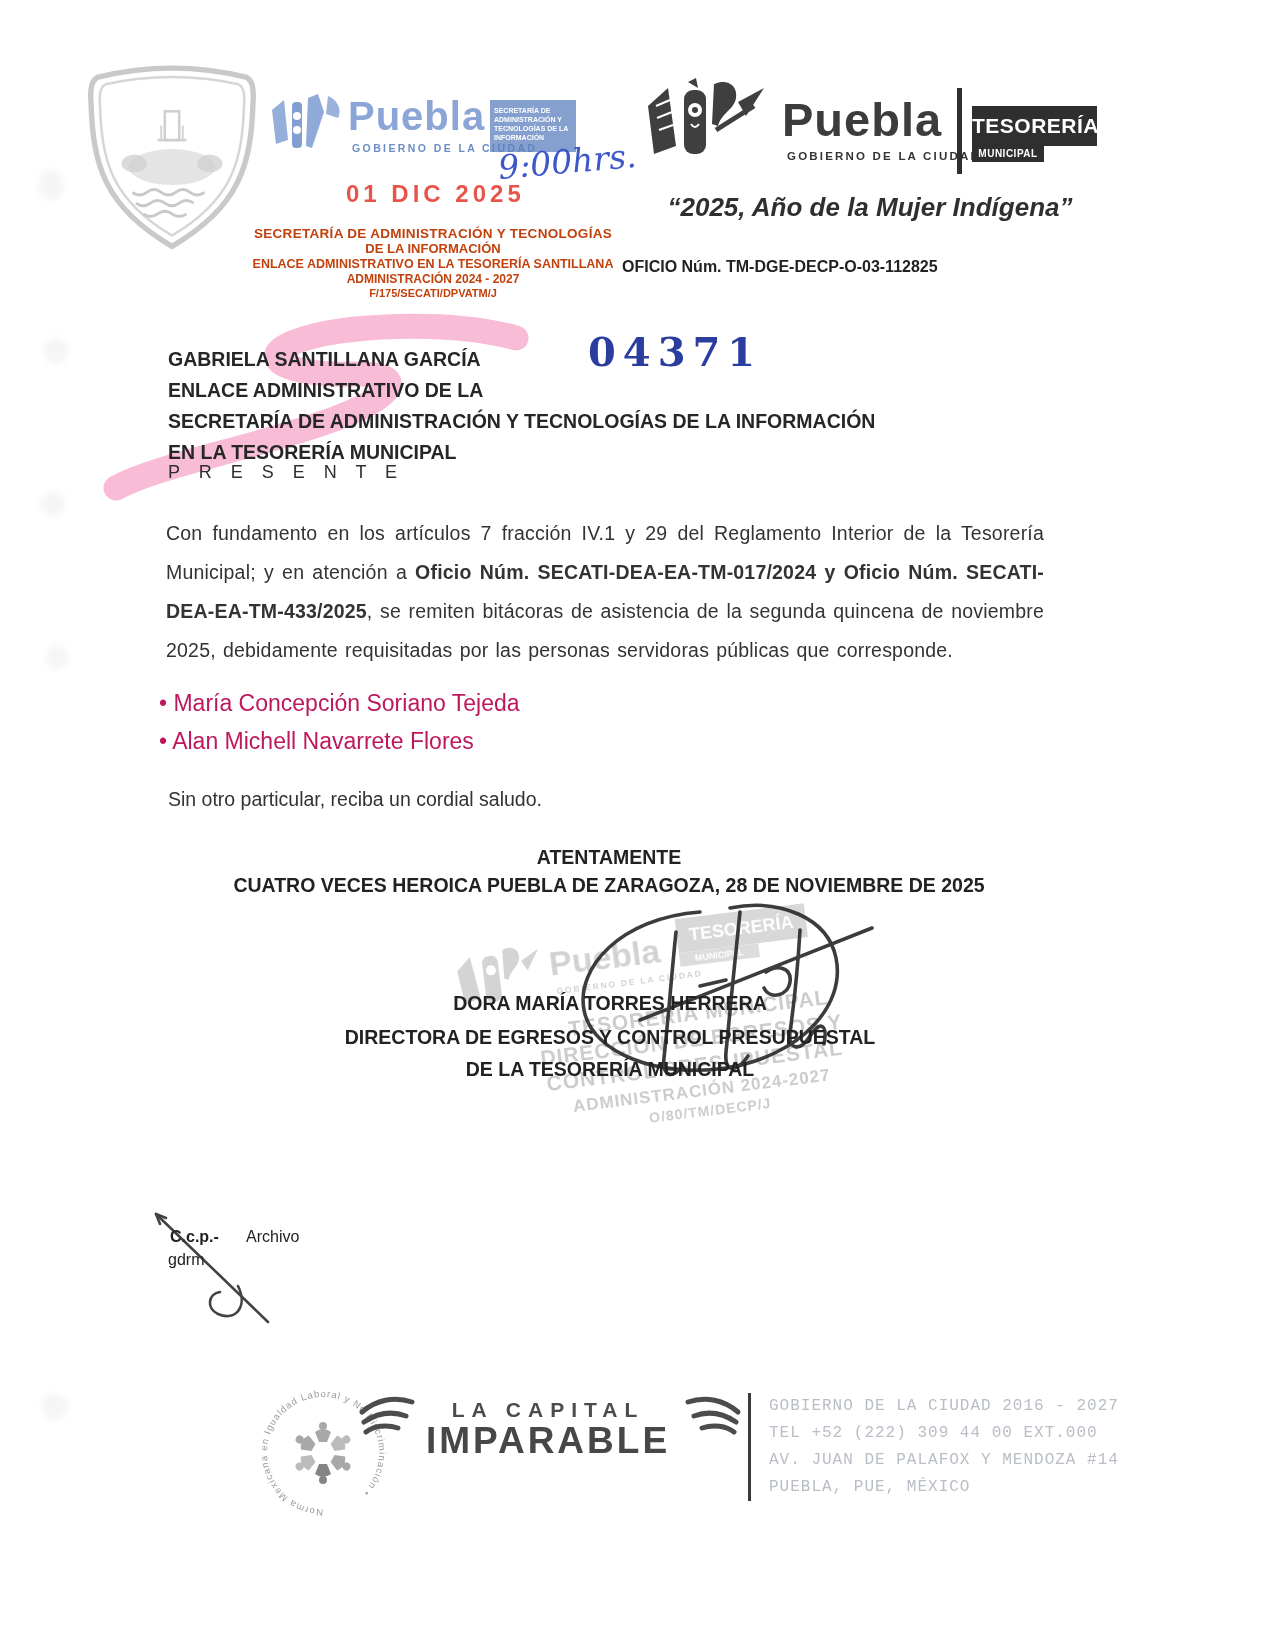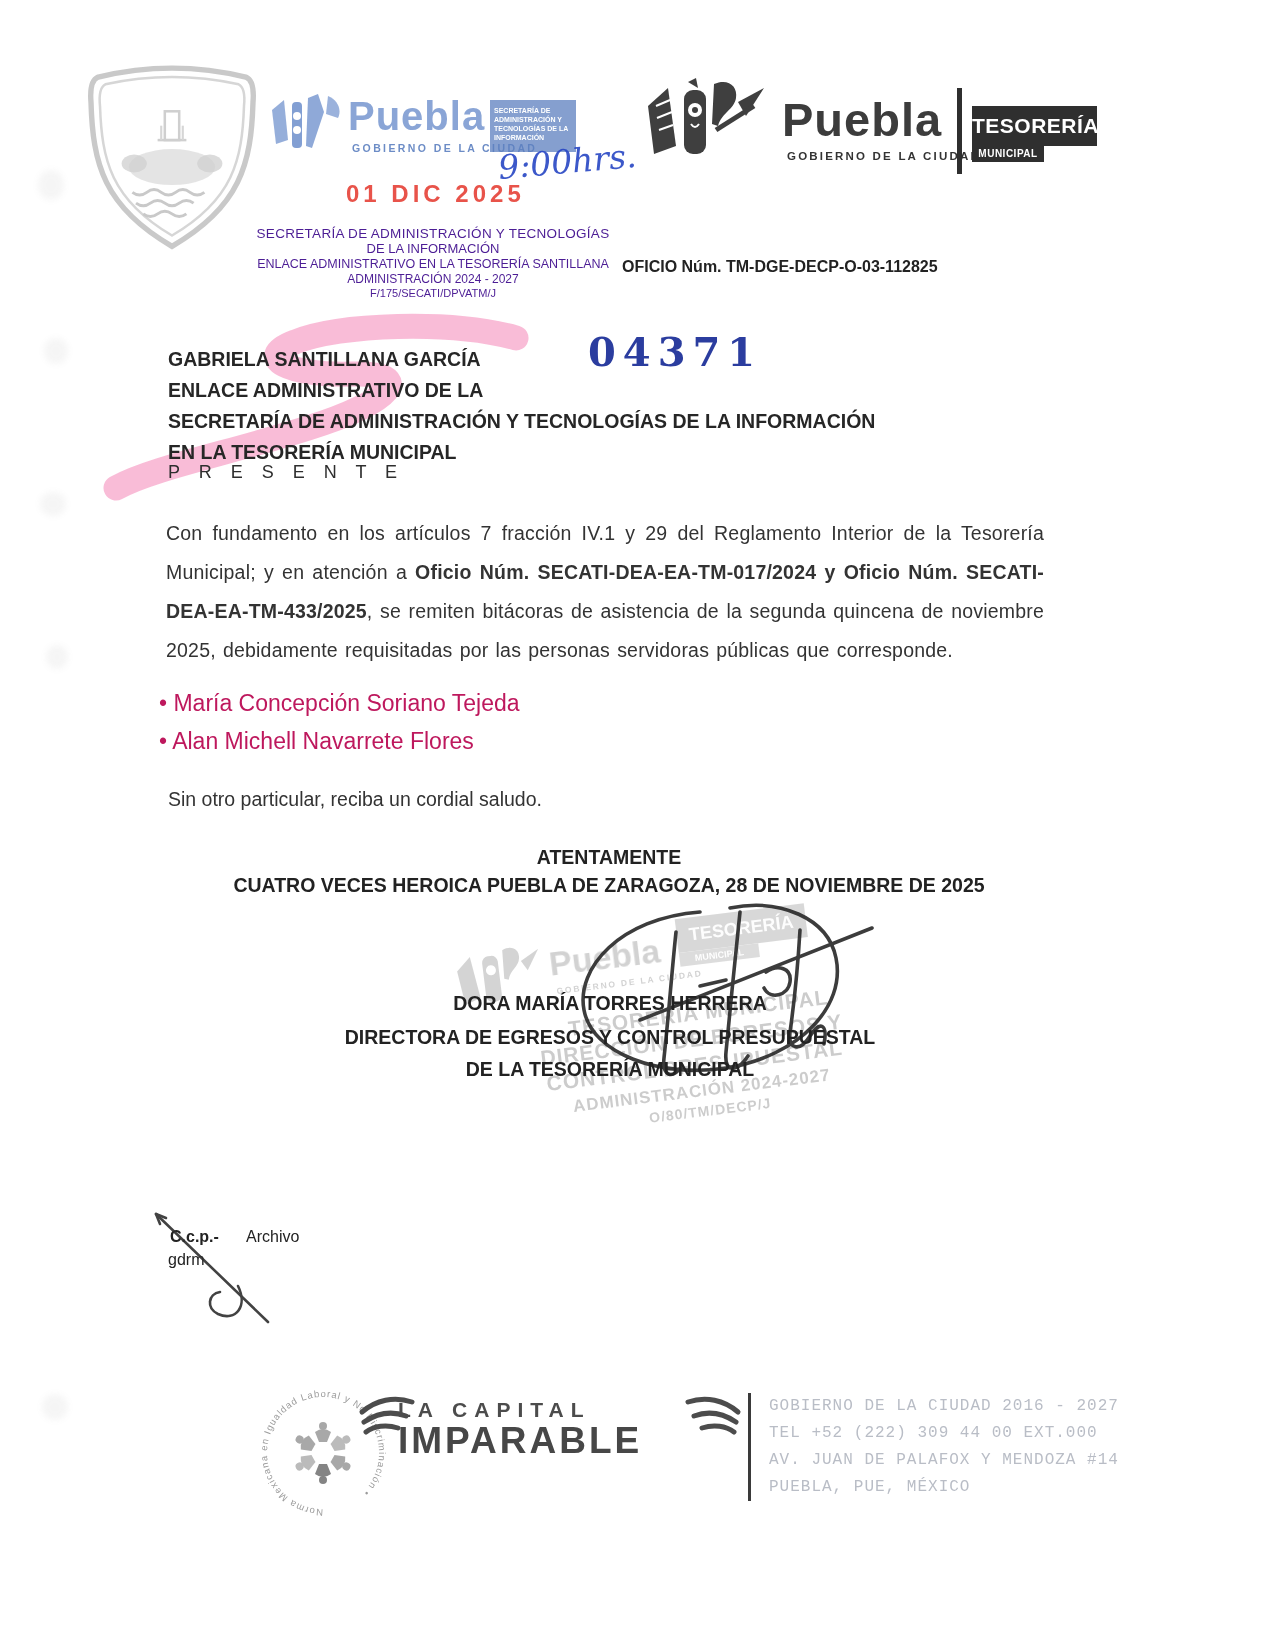--- a/index.html
+++ b/index.html
@@ -16,21 +16,21 @@
     letter-spacing:1px;opacity:.8;filter:blur(.4px);}
   .bstamp-sub{left:352px;top:142px;font-size:10.5px;font-weight:bold;color:#5d80c0;
     letter-spacing:2.4px;opacity:.9;}
   .bstamp-box{left:490px;top:100px;width:86px;height:52px;background:#5d80c0;opacity:.75;
     color:#fff;font-size:7px;font-weight:bold;line-height:9px;padding:6px 4px;box-sizing:border-box;
     text-transform:uppercase;}
   .hand-time{left:498px;top:142px;font-size:33px;color:#2746c4;font-style:italic;
     transform:rotate(-5deg);font-family:"DejaVu Serif",serif;opacity:.9;}
   .red-date{left:346px;top:180px;font-size:24px;font-weight:bold;color:#e4362b;
     letter-spacing:4px;font-family:"Liberation Sans",sans-serif;opacity:.85;filter:blur(.3px);}
-  .bstamp-lines{left:238px;top:226px;width:390px;text-align:center;color:#4c1d95;font-weight:normal;}
+  .bstamp-lines{left:238px;top:226px;width:390px;text-align:center;color:#c2410c;font-weight:bold;}
   .bstamp-lines .l1{font-size:13.5px;letter-spacing:.3px;}
   .bstamp-lines .l2{font-size:13px;}
   .bstamp-lines .l3{font-size:12.5px;margin-top:1px;}
   .bstamp-lines .l4{font-size:12px;margin-top:1px;}
   .bstamp-lines .l5{font-size:11px;margin-top:1px;}
   
   .klogo-icons{left:642px;top:76px;width:130px;height:92px;}
   .klogo-brand{left:782px;top:92px;font-size:47px;font-weight:bold;color:#3c3c3c;letter-spacing:1px;}
   .klogo-sub{left:787px;top:150px;font-size:11.5px;font-weight:bold;color:#333;letter-spacing:2.2px;}
   .klogo-bar{left:957px;top:88px;width:5px;height:86px;background:#2f2f2f;}
@@ -68,21 +68,21 @@
   .sig-name{left:300px;top:992px;width:620px;text-align:center;font-size:19.5px;font-weight:bold;color:#222;}
   .sig-title1{left:280px;top:1026px;width:660px;text-align:center;font-size:19.5px;font-weight:bold;color:#222;}
   .sig-title2{left:300px;top:1058px;width:620px;text-align:center;font-size:19.5px;font-weight:bold;color:#222;}
   
   .ccp-label{left:170px;top:1228px;font-size:16px;font-weight:bold;color:#222;}
   .ccp-value{left:246px;top:1228px;font-size:16px;color:#222;}
   .ccp-initials{left:168px;top:1251px;font-size:16px;color:#222;}
   
   .seal{left:252px;top:1382px;width:142px;height:142px;opacity:.85;}
   .cap-wrap{left:398px;top:1398px;width:300px;}
-  .capital{position:relative;color:#4c4c4c;}
+  .capital{position:relative;text-align:center;color:#4c4c4c;}
   .capital .line1{font-size:21px;font-weight:bold;letter-spacing:7px;}
   .capital .line2{font-size:37px;font-weight:bold;letter-spacing:3px;margin-top:-2px;color:#474747;}
   .wing{position:absolute;top:-4px;width:58px;height:46px;}
   .wing.l{left:-40px;transform:scaleX(-1);}
   .wing.r{right:-44px;}
   .addr{left:748px;top:1393px;width:420px;border-left:3px solid #3a3a3a;padding-left:18px;
     font-family:"Liberation Mono",monospace;font-size:16px;line-height:27px;color:#b9bdc6;
     letter-spacing:1px;white-space:nowrap;}
   
   .smudge{border-radius:50%;background:#8a8a8a;opacity:.08;filter:blur(3px);}
@@ -146,20 +146,21 @@
     <path d="M 46 6 l 8 -4 l 2 10 Z" fill="#3f3f3f"></path>
     <path d="M 72 8 C 86 2 96 10 94 22 C 92 34 80 36 76 50 L 70 48 Z" fill="#3f3f3f"></path>
     <path d="M 96 26 L 122 12 L 104 40 Z" fill="#3f3f3f"></path>
     <path d="M 74 54 L 112 30" stroke="#3f3f3f" stroke-width="5"></path>
   </svg>
   <div class="abs klogo-brand">Puebla</div>
   <div class="abs klogo-sub">GOBIERNO DE LA CIUDAD</div>
   <div class="abs klogo-bar"></div>
   <div class="abs klogo-box">TESORERÍA</div>
   <div class="abs klogo-box2">MUNICIPAL</div>
+  <div class="abs slogan">“2025, Año de la Mujer Indígena”</div>
   <div class="abs oficio">OFICIO Núm. TM-DGE-DECP-O-03-112825</div>
 
   <div class="abs folio">04371</div>
 
   <svg class="abs" style="left:0;top:0;width:1268px;height:1651px;pointer-events:none;" viewBox="0 0 1268 1651">
     <path d="M 516 338 C 450 320 340 324 295 342 C 252 358 290 376 352 374 C 418 372 392 402 308 428 C 226 454 152 468 116 488" fill="none" stroke="#f7a6c9" stroke-width="25" stroke-linecap="round" opacity="0.75"></path>
   </svg>
 
   <div class="abs recipient">
     <div>GABRIELA SANTILLANA GARCÍA</div>

